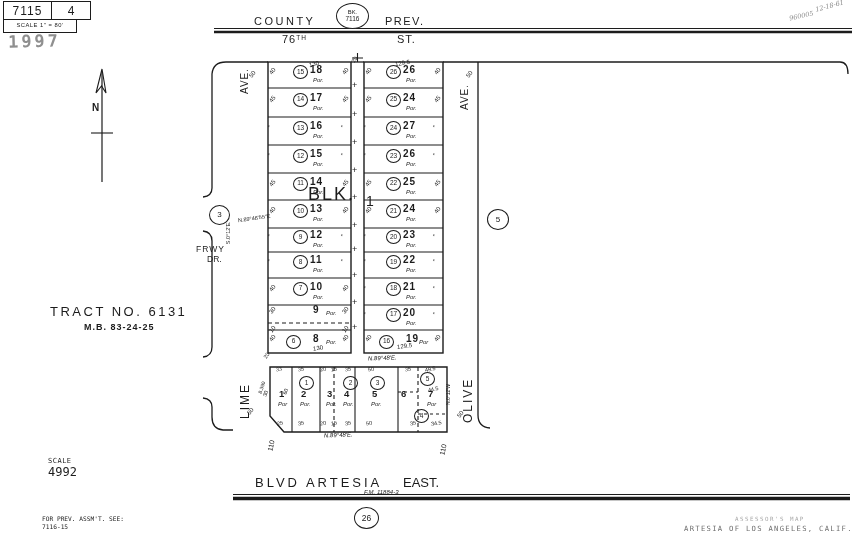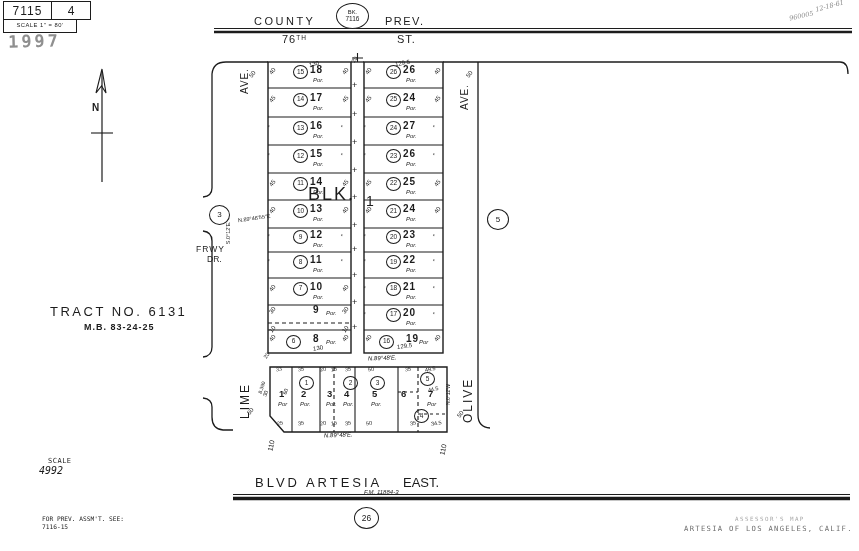--- a/index.html
+++ b/index.html
@@ -147,21 +147,21 @@
   <div class="t" style="left:429px;top:392px;width:38px;text-align:center;font-size:5px;transform:rotate(-90deg);">N.0°12'W</div>
   <div class="t" style="left:259px;top:442px;width:24px;text-align:center;font-size:7px;transform:rotate(-78deg);">110</div>
   <div class="t" style="left:431px;top:446px;width:24px;text-align:center;font-size:7px;transform:rotate(-78deg);">110</div>
 
   <div class="t" style="left:255px;top:476px;font-size:13px;letter-spacing:3px;">BLVD ARTESIA</div>
   <div class="t" style="left:403px;top:476px;font-size:13px;let
 ter-spacing:3px;">EAST.</div>
   <div class="t" style="left:364px;top:489px;font-size:6px;font-style:italic;">F.M. 11884-3</div>
 
   <div class="t mono" style="left:48px;top:458px;font-size:7px;letter-spacing:0.5px;">SCALE</div>
-  <div class="t mono" style="left:39px;top:466px;font-size:10px;font-style:italic;">4992</div>
+  <div class="t mono" style="left:48px;top:466px;font-size:12px;">4992</div>
   <div class="t mono" style="left:42px;top:516px;font-size:6.2px;">FOR PREV. ASSM'T. SEE:</div>
   <div class="t mono" style="left:42px;top:524px;font-size:6.2px;">7116-15</div>
   <div class="t mono" style="left:735px;top:517px;font-size:5.8px;letter-spacing:1.5px;color:#a8a8a8;">ASSESSOR'S MAP</div>
   <div class="t mono" style="left:684px;top:525px;font-size:7.2px;letter-spacing:1.3px;color:#6f6f6f;">ARTESIA OF LOS ANGELES, CALIF.</div>
 
   <div id="gen-layer" style="position:absolute;inset:0;">
       <div class="t" style="left: 352px; top: 81px; font-size: 9px;">+</div>
       <div class="t" style="left: 352px; top: 110px; font-size: 9px;">+</div>
       <div class="t" style="left: 352px; top: 138px; font-size: 9px;">+</div>
       <div class="t" style="left: 352px; top: 166px; font-size: 9px;">+</div>

